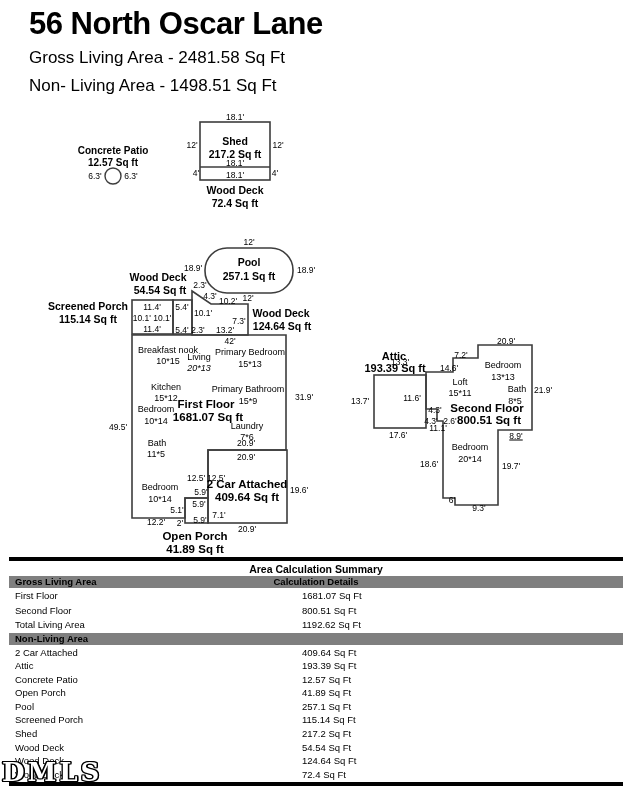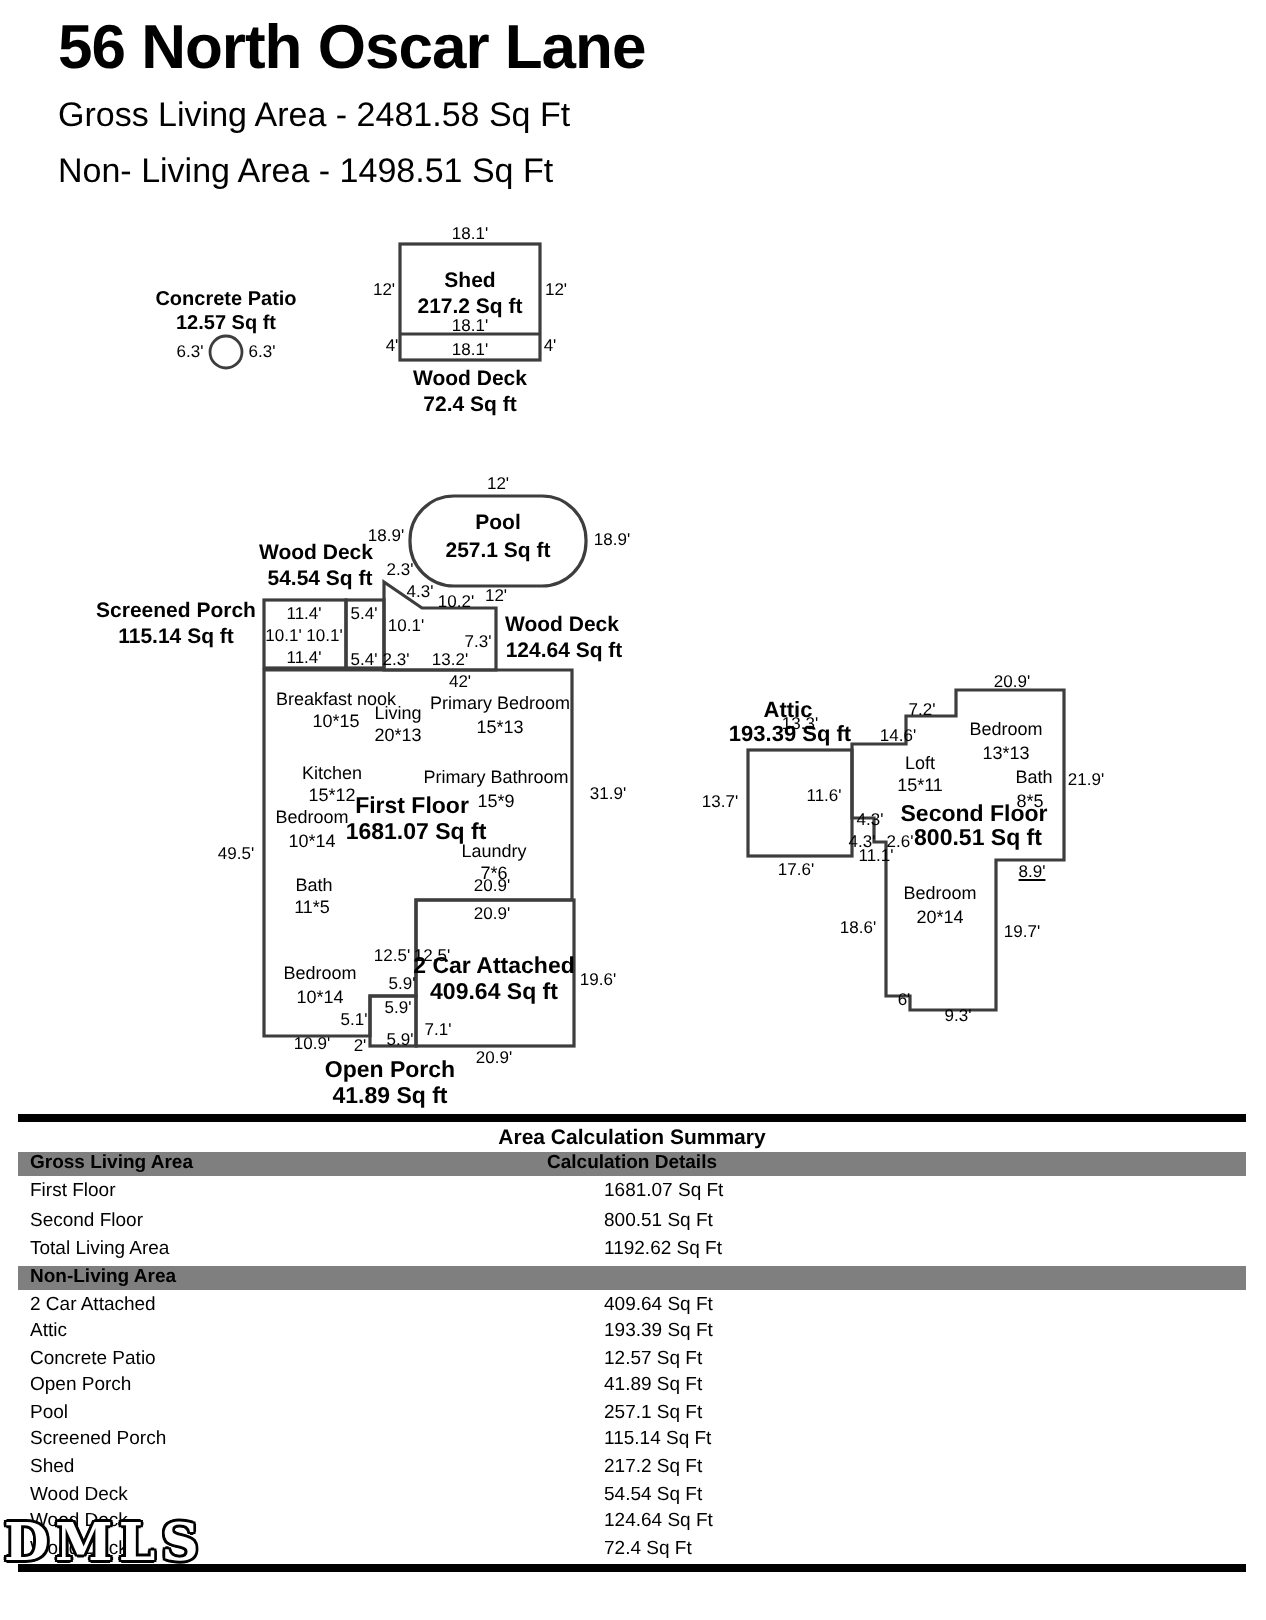--- a/index.html
+++ b/index.html
@@ -101,21 +101,21 @@
         <div class="plan-label" style="left: 203px; top: 313px;">10.1'</div>
         <div class="plan-label" style="left: 239px; top: 321px;">7.3'</div>
         <div class="plan-label" style="left: 198px; top: 330px;">2.3'</div>
         <div class="plan-label" style="left: 225px; top: 330px;">13.2'</div>
         <div class="plan-label b" style="font-size: 10.5px; left: 281px; top: 313px;">Wood Deck</div>
         <div class="plan-label b" style="font-size: 10.5px; left: 282px; top: 326px;">124.64 Sq ft</div>
         <div class="plan-label" style="left: 230px; top: 341px;">42'</div>
         <div class="plan-label" style="font-size: 9px; left: 168px; top: 350px;">Breakfast nook</div>
         <div class="plan-label" style="font-size: 9px; left: 168px; top: 361px;">10*15</div>
         <div class="plan-label" style="font-size: 9px; left: 199px; top: 357px;">Living</div>
-        <div class="plan-label" style="font-size: 9px; left: 199px; top: 368px;">20*13</div>
+        <div class="plan-label" style="font-size: 9px; left: 199px; top: 368px; font-style: italic;">20*13</div>
         <div class="plan-label" style="font-size: 9px; left: 250px; top: 352px;">Primary Bedroom</div>
         <div class="plan-label" style="font-size: 9px; left: 250px; top: 364px;">15*13</div>
         <div class="plan-label" style="font-size: 9px; left: 166px; top: 387px;">Kitchen</div>
         <div class="plan-label" style="font-size: 9px; left: 166px; top: 398px;">15*12</div>
         <div class="plan-label" style="font-size: 9px; left: 248px; top: 389px;">Primary Bathroom</div>
         <div class="plan-label" style="font-size: 9px; left: 248px; top: 401px;">15*9</div>
         <div class="plan-label b" style="font-size: 11.5px; left: 206px; top: 404px;">First Floor</div>
         <div class="plan-label b" style="font-size: 11.5px; left: 208px; top: 417px;">1681.07 Sq ft</div>
         <div class="plan-label" style="font-size: 9px; left: 156px; top: 409px;">Bedroom</div>
         <div class="plan-label" style="font-size: 9px; left: 156px; top: 421px;">10*14</div>
@@ -131,21 +131,21 @@
         <div class="plan-label" style="font-size: 9px; left: 160px; top: 499px;">10*14</div>
         <div class="plan-label" style="left: 196px; top: 478px;">12.5'</div>
         <div class="plan-label" style="left: 216px; top: 478px;">12.5'</div>
         <div class="plan-label b" style="font-size: 11.5px; left: 247px; top: 484px;">2 Car Attached</div>
         <div class="plan-label b" style="font-size: 11.5px; left: 247px; top: 497px;">409.64 Sq ft</div>
         <div class="plan-label" style="left: 299px; top: 490px;">19.6'</div>
         <div class="plan-label" style="left: 201px; top: 492px;">5.9'</div>
         <div class="plan-label" style="left: 199px; top: 504px;">5.9'</div>
         <div class="plan-label" style="left: 177px; top: 510px;">5.1'</div>
         <div class="plan-label" style="left: 219px; top: 515px;">7.1'</div>
-        <div class="plan-label" style="left: 156px; top: 522px;">10.9'</div>
+        <div class="plan-label" style="left: 156px; top: 522px;">12.2'</div>
         <div class="plan-label" style="left: 180px; top: 523px;">2'</div>
         <div class="plan-label" style="left: 200px; top: 520px;">5.9'</div>
         <div class="plan-label" style="left: 247px; top: 529px;">20.9'</div>
         <div class="plan-label b" style="font-size: 11.5px; left: 195px; top: 536px;">Open Porch</div>
         <div class="plan-label b" style="font-size: 11.5px; left: 195px; top: 549px;">41.89 Sq ft</div>
         <div class="plan-label b" style="font-size: 11px; left: 394px; top: 356px;">Attic</div>
         <div class="plan-label b" style="font-size: 11px; left: 395px; top: 368px;">193.39 Sq ft</div>
         <div class="plan-label" style="left: 506px; top: 341px;">20.9'</div>
         <div class="plan-label" style="left: 461px; top: 355px;">7.2'</div>
         <div class="plan-label" style="left: 449px; top: 368px;">14.6'</div>

